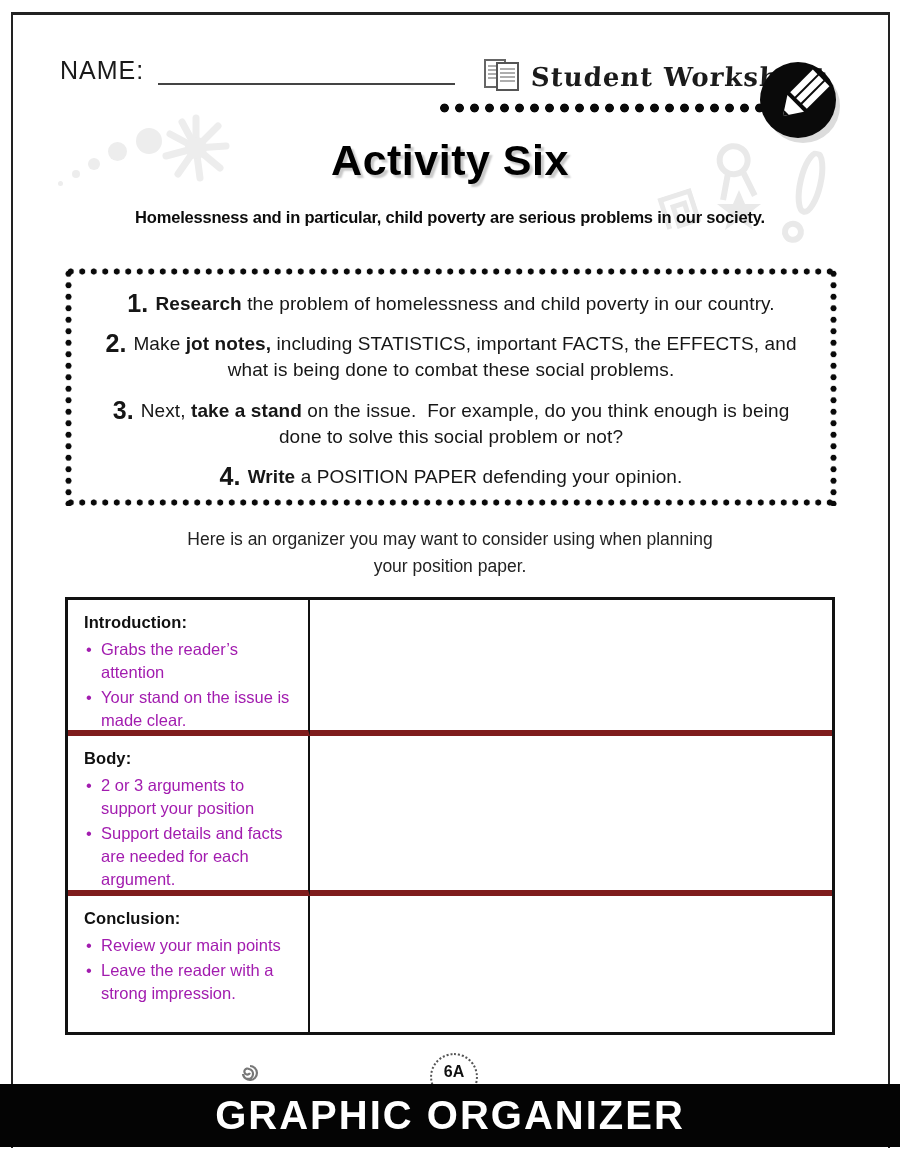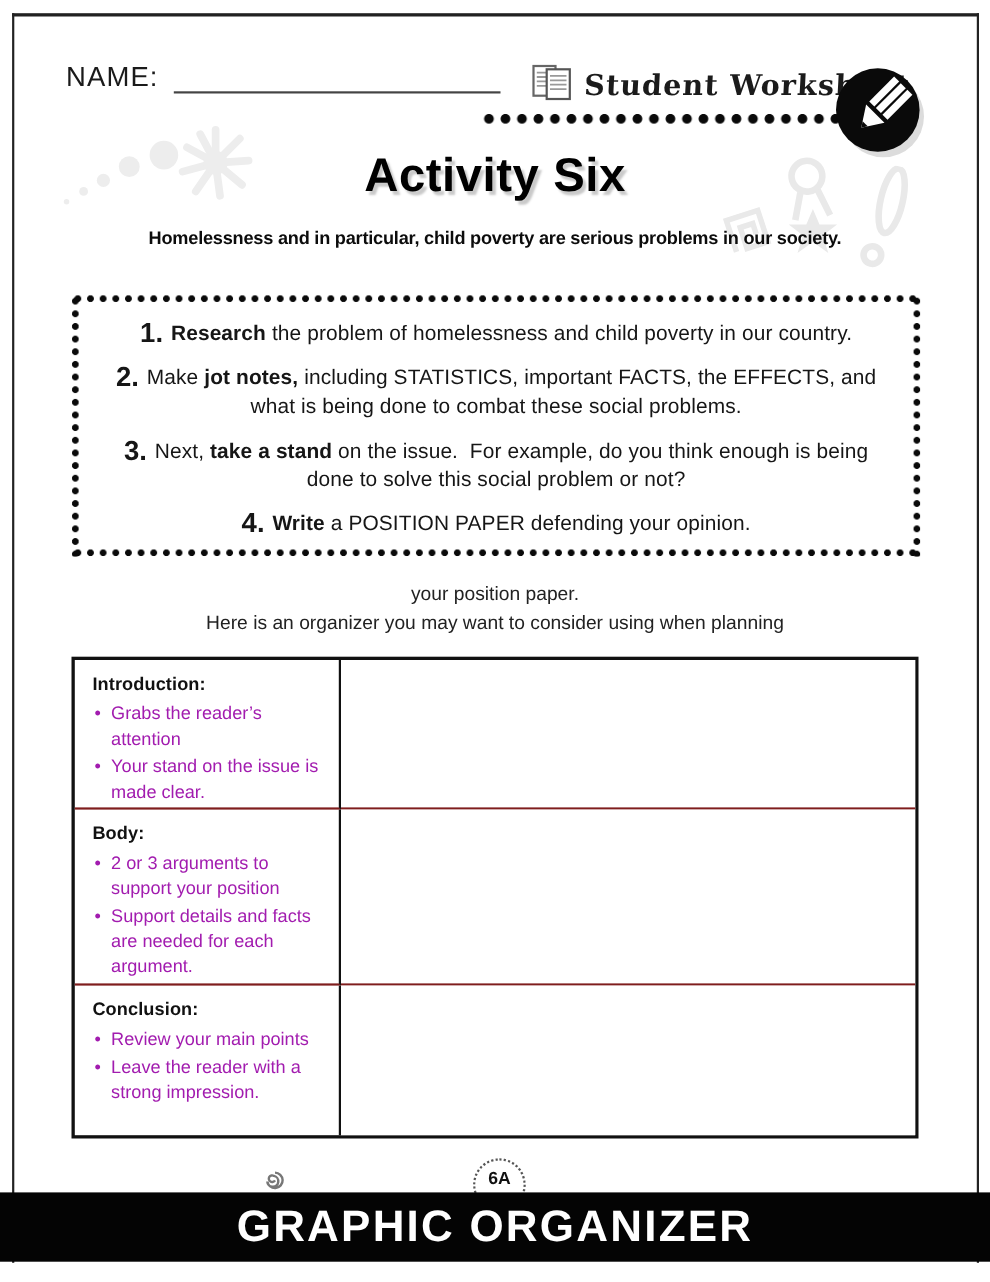--- a/index.html
+++ b/index.html
@@ -56,21 +56,21 @@
   .i4{margin:0 auto;max-width:740px;}
 
   
   .note{position:absolute;left:0;top:526px;width:900px;text-align:center;z-index:2;
     font-size:17.5px;line-height:27px;color:#222;}
 
   
   .org-table{position:absolute;left:65px;top:597px;width:770px;height:438px;z-index:2;
     border:3px solid #111;box-sizing:border-box;display:grid;
     grid-template-columns:242px 1fr;grid-template-rows:136px 160px 1fr;}
-  .org-table .cell{border-right:2px solid #111;border-bottom:2px solid #7f1d1d;box-sizing:border-box;}
+  .org-table .cell{border-right:2px solid #111;border-bottom:6px solid #7f1d1d;box-sizing:border-box;}
   .org-table .cell.last-row{border-bottom:none;}
   .org-table .cell.right{border-right:none;background:#fff;}
   .label-cell{padding:13px 12px 0 16px;}
   .cell-heading{font-weight:800;font-size:16.5px;margin-bottom:6px;letter-spacing:0.1px;}
   .bullet{position:relative;padding-left:17px;font-size:16.5px;line-height:23px;color:#a21caf;margin-bottom:2px;}
   .bullet::before{content:"•";position:absolute;left:2px;top:0;}
 
   
   .page-circle{position:absolute;left:430px;top:1053px;width:48px;height:48px;z-index:1;
     border:2px dotted #555;border-radius:50%;box-sizing:border-box;background:#fff;
@@ -185,22 +185,22 @@
   <div class="dots-v" style="right:-2px;"></div>
   <div class="instr-content">
     <p class="instr i1"><span class="num">1.</span><span></span><b>Research</b><span> the problem of homelessness and child poverty in our country.</span></p>
     <p class="instr i2"><span class="num">2.</span><span>Make </span><b>jot notes,</b><span> including STATISTICS, important FACTS, the EFFECTS, and what is being done to combat these social problems.</span></p>
     <p class="instr i3"><span class="num">3.</span><span>Next, </span><b>take a stand</b><span> on the issue.&nbsp; For example, do you think enough is being done to solve this social problem or not?</span></p>
     <p class="instr i4"><span class="num">4.</span><span></span><b>Write</b><span> a POSITION PAPER defending your opinion.</span></p>
   </div>
 </div>
 
 <div class="note">
+  <div>Here is an organizer you may want to consider using when planning</div>
   <div>your position paper.</div>
-  <div>Here is an organizer you may want to consider using when planning</div>
 </div>
 
 <div class="org-table">
   <div class="cell label-cell">
     <div class="cell-heading">Introduction:</div>
     <div class="bullet">Grabs the reader’s attention</div>
     <div class="bullet">Your stand on the issue is made clear.</div>
   </div>
   <div class="cell right"></div>
 

